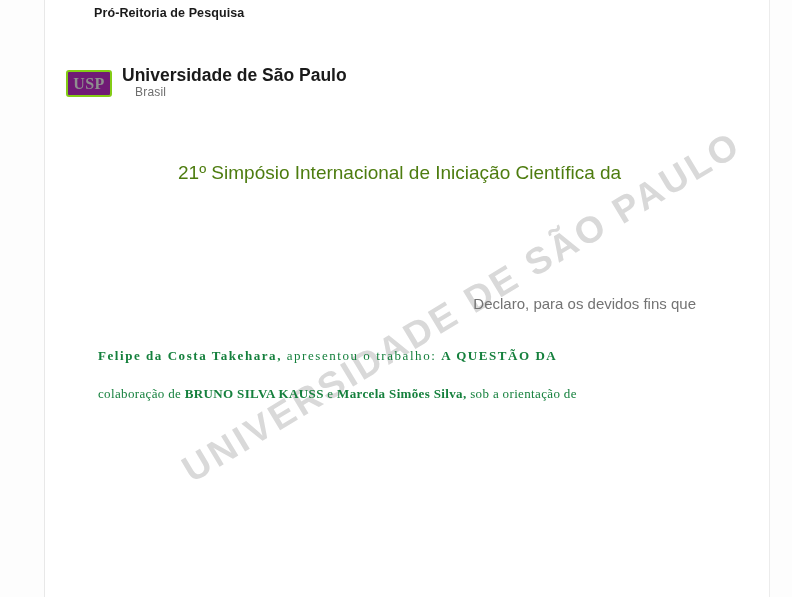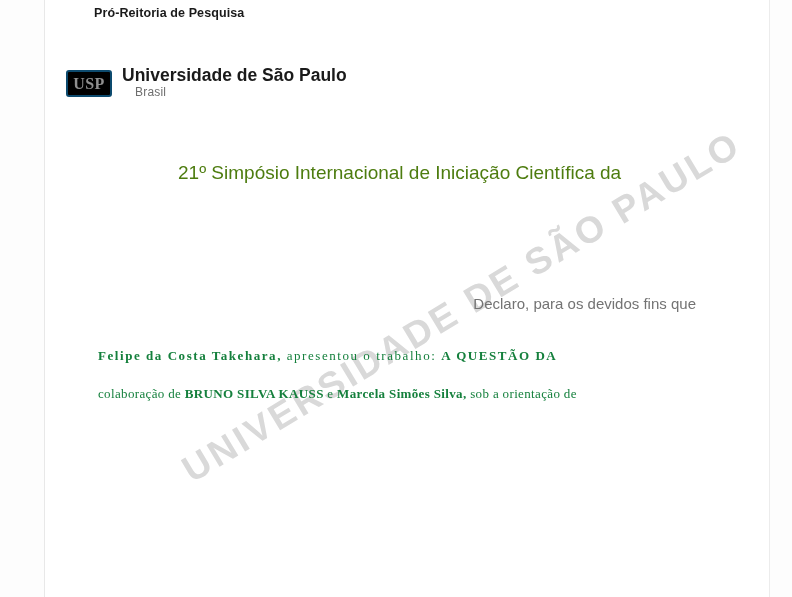--- a/index.html
+++ b/index.html
@@ -78,27 +78,27 @@
   .usp-logo-row {
     position: absolute;
     left: 66px;
     top: 66px;
     display: flex;
     align-items: center;
   }
   .usp-mark {
     width: 46px;
     height: 27px;
-    border: 2px solid #0c4a6e;
+    border: 2px solid #84cc16;
     border-radius: 3px;
     display: flex;
     align-items: center;
     justify-content: center;
     box-sizing: border-box;
-    background: #000000;
+    background: #701a75;
   }
   .usp-mark span {
     font-family: "Liberation Serif", serif;
     font-weight: bold;
     font-size: 16px;
     color: #8f8f8f;
     letter-spacing: 0.5px;
   }
   .usp-names {
     margin-left: 10px;

